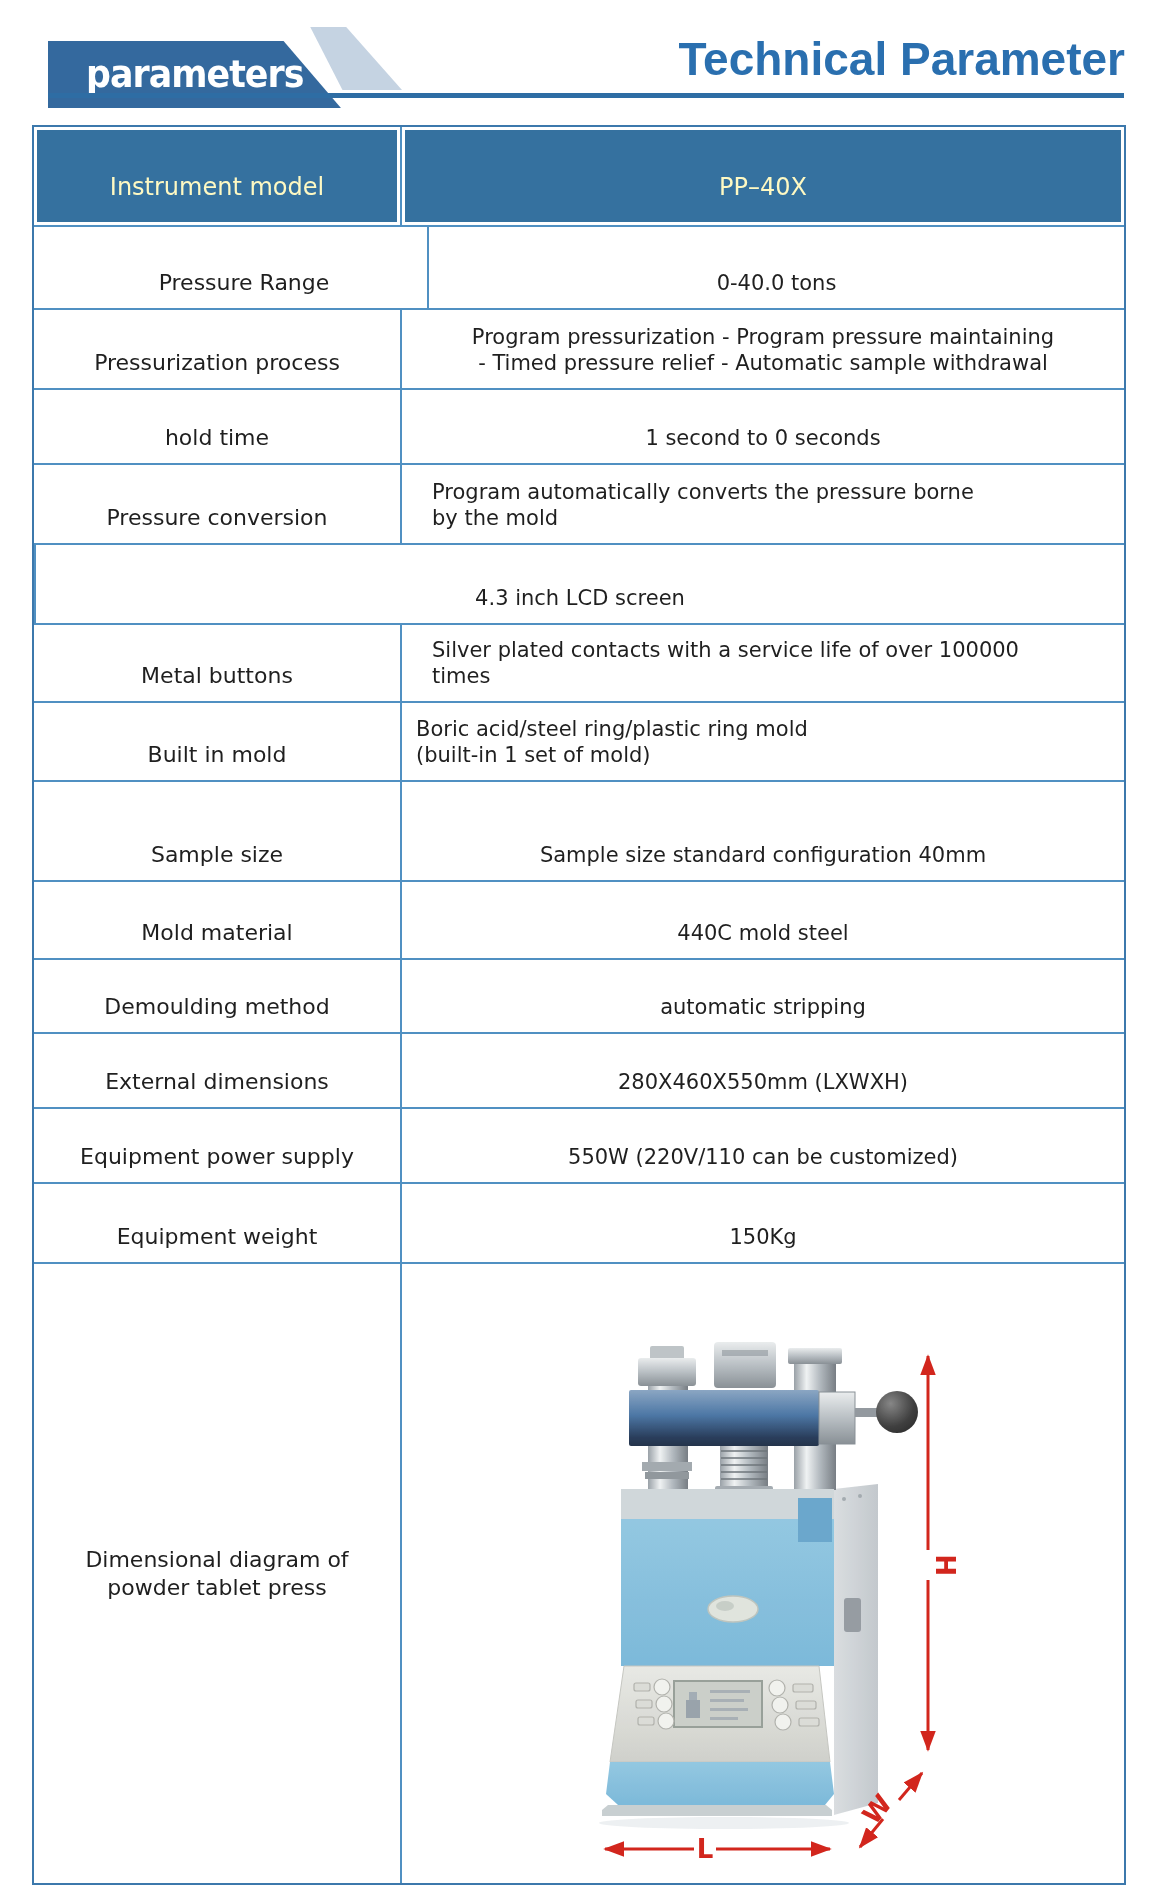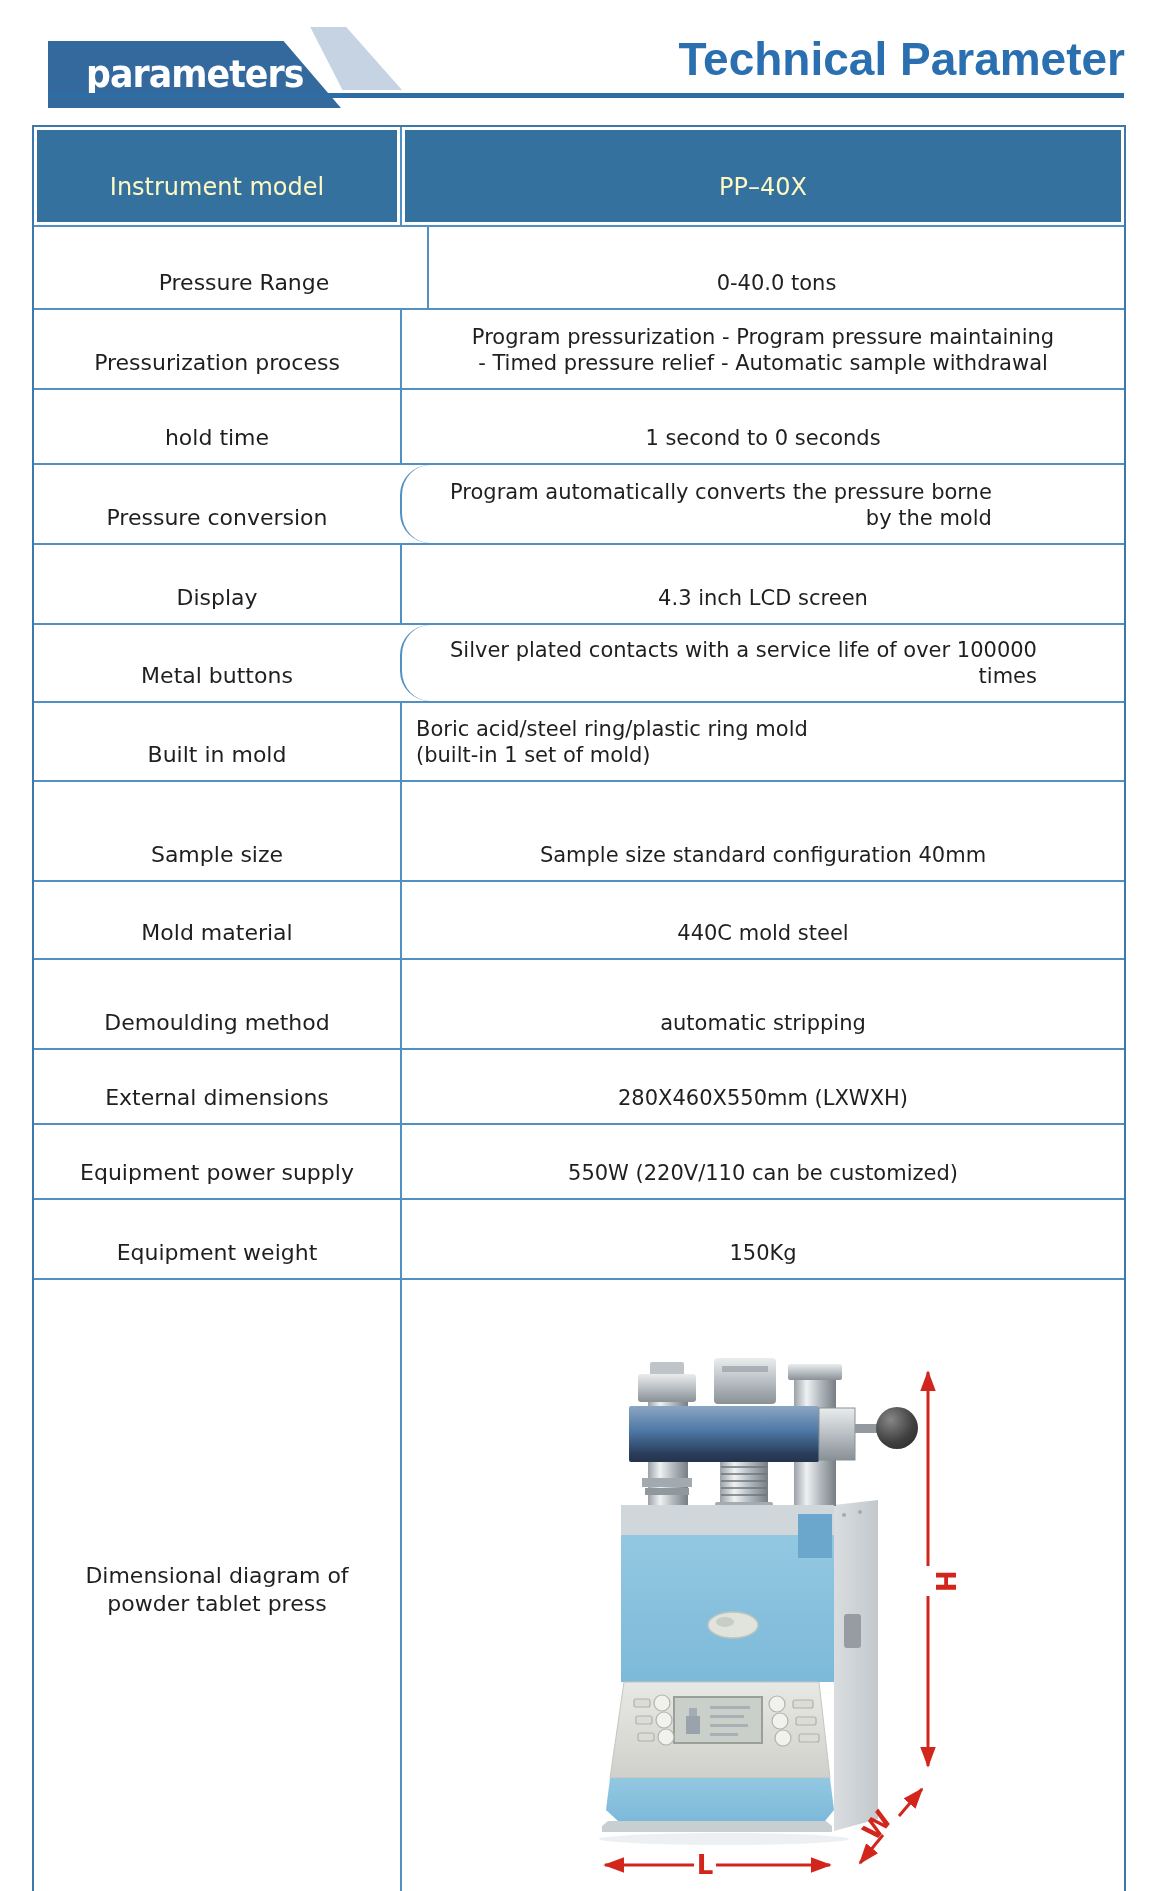--- a/index.html
+++ b/index.html
@@ -38,21 +38,21 @@
   .cell{display:flex;align-items:flex-end;justify-content:center;
     padding-bottom:12px;font-size:21px;font-weight:500;line-height:1.24;}
   .cell.label{width:366px;flex:0 0 366px;text-align:center;font-size:22px;}
   .cell.value{flex:1;border-left:2px solid var(--grid-blue);text-align:center;
     white-space:pre-line;padding-left:14px;padding-right:14px;}
   .thead{height:98px;background:var(--header-blue);}
   .thead .cell{color:#fef9c3;font-size:24px;padding-bottom:22px;
     box-shadow:inset 0 0 0 3px #ffffff;}
   .thead .cell.value{border-left:2px solid var(--grid-blue);}
   .brow{border-top:2px solid var(--grid-blue);}
-  .brow .cell.value.align-left{justify-content:flex-start;text-align:right;padding-left:48px;border-radius:30px;}
+  .brow .cell.value.align-left{justify-content:flex-start;text-align:left;padding-left:30px;}
   .brow .cell.value.align-block-center{justify-content:flex-start;}
   .brow .cell.value.align-block-center .blk{display:inline-block;text-align:left;}
   .diagram-row{border-top:2px solid var(--grid-blue);height:621px;}
   .diagram-row .cell.label{align-items:center;justify-content:center;
     white-space:pre-line;padding-bottom:0;}
   .diagram-row .cell.value{position:relative;align-items:flex-start;
     justify-content:flex-start;padding:0;}
   .machine-svg{position:absolute;left:172px;top:38px;}
 </style>
 </head>
@@ -86,42 +86,41 @@
         <div class="trow brow" style="height: 75px;">
           <div class="cell label">hold time</div>
           <div class="cell value align-center">1 second to 0 seconds</div>
         </div>
         <div class="trow brow" style="height: 80px;">
           <div class="cell label">Pressure conversion</div>
           <div class="cell value align-left">Program automatically converts the pressure borne
 by the mold</div>
         </div>
         <div class="trow brow" style="height: 80px;">
-          <div class="cell label">Display</div>
           <div class="cell value align-center">4.3 inch LCD screen</div>
         </div>
         <div class="trow brow" style="height: 78px;">
           <div class="cell label">Metal buttons</div>
           <div class="cell value align-left">Silver plated contacts with a service life of over 100000
 times</div>
         </div>
         <div class="trow brow" style="height: 79px;">
           <div class="cell label">Built in mold</div>
           <div class="cell value align-block-center"><span class="blk">Boric acid/steel ring/plastic ring mold
 (built-in 1 set of mold)</span></div>
         </div>
         <div class="trow brow" style="height: 100px;">
           <div class="cell label">Sample size</div>
           <div class="cell value align-center">Sample size standard configuration 40mm</div>
         </div>
         <div class="trow brow" style="height: 78px;">
           <div class="cell label">Mold material</div>
           <div class="cell value align-center">440C mold steel</div>
         </div>
-        <div class="trow brow" style="height: 90px;">
+        <div class="trow brow" style="height: 74px;">
           <div class="cell label">Demoulding method</div>
           <div class="cell value align-center">automatic stripping</div>
         </div>
         <div class="trow brow" style="height: 75px;">
           <div class="cell label">External dimensions</div>
           <div class="cell value align-center">280X460X550mm (LXWXH)</div>
         </div>
         <div class="trow brow" style="height: 75px;">
           <div class="cell label">Equipment power supply</div>
           <div class="cell value align-center">550W (220V/110 can be customized)</div>

